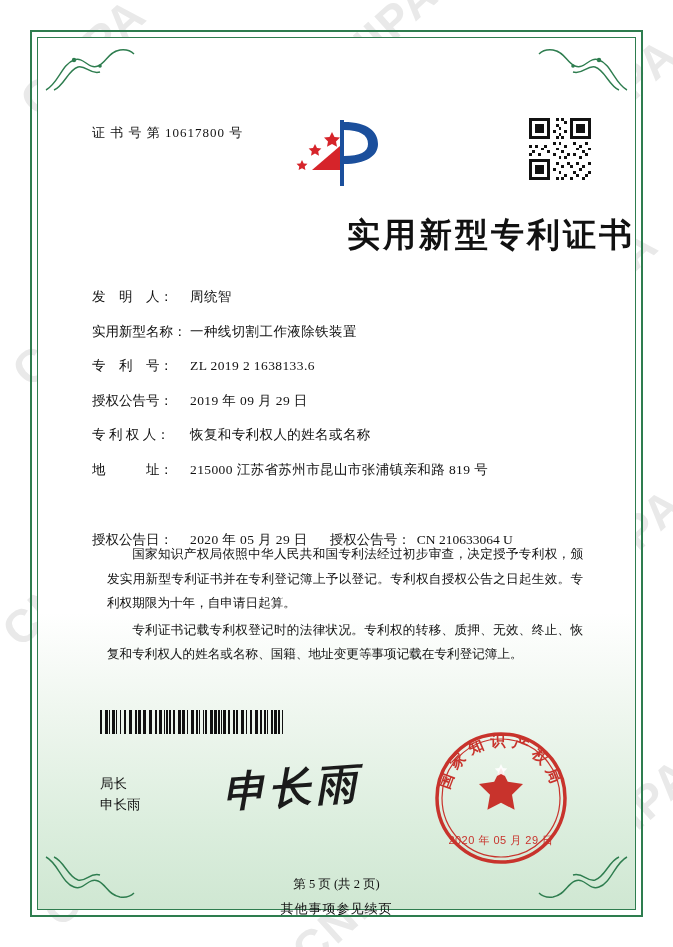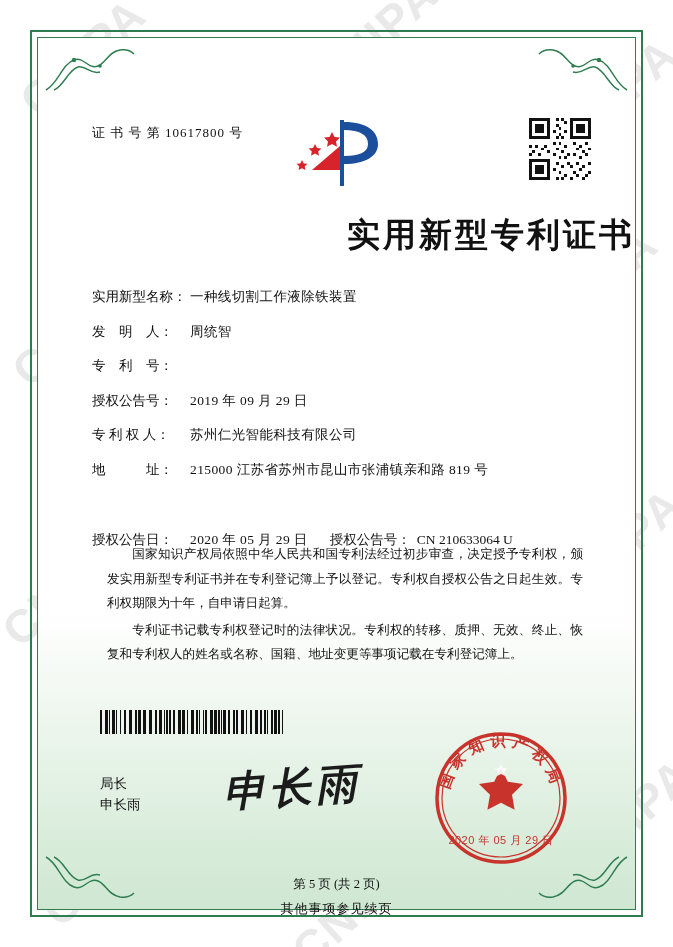--- a/index.html
+++ b/index.html
@@ -302,37 +302,38 @@
         <path d="M8 8h1v1H8zM10 8h1v1h-1zM12 9h1v1h-1zM9 10h1v1H9zM11 11h1v1h-1zM13 12h1v1h-1zM8 12h1v1H8zM10 13h1v1h-1zM12 13h1v1h-1z"></path>
         <path d="M15 8h1v1h-1zM17 9h1v1h-1zM19 8h1v1h-1zM16 10h1v1h-1zM18 11h1v1h-1zM20 10h1v1h-1zM15 12h1v1h-1zM17 13h1v1h-1zM19 12h1v1h-1z"></path>
         <path d="M9 15h1v1H9zM11 16h1v1h-1zM13 15h1v1h-1zM8 17h1v1H8zM10 18h1v1h-1zM12 19h1v1h-1zM9 20h1v1H9zM11 20h1v1h-1zM14 16h1v1h-1zM16 15h1v1h-1zM18 16h1v1h-1zM20 15h1v1h-1zM15 18h1v1h-1zM17 17h1v1h-1zM19 19h1v1h-1zM14 20h1v1h-1zM16 19h1v1h-1zM18 20h1v1h-1zM20 18h1v1h-1z"></path>
       </g>
     </svg>
 
     <div class="title">实用新型专利证书</div>
 
     <div class="fields">
       <div class="row">
+        <span class="lbl">发　明　人：</span>
+        <span class="val">周统智</span>
+      </div>
+      <div class="row">
         <span class="lbl">实用新型名称：</span>
         <span class="val">一种线切割工作液除铁装置</span>
       </div>
       <div class="row">
-        <span class="lbl">发　明　人：</span>
-        <span class="val">周统智</span>
-      </div>
-      <div class="row">
         <span class="lbl">专　利　号：</span>
+        <span class="val">ZL 2019 2 1638133.6</span>
       </div>
       <div class="row">
         <span class="lbl">授权公告号：</span>
         <span class="val">2019 年 09 月 29 日</span>
       </div>
       <div class="row">
         <span class="lbl">专 利 权 人：</span>
-        <span class="val">苏州仁光智能科技有限公司</span>
+        <span class="val">恢复和专利权人的姓名或名称</span>
       </div>
       <div class="row">
         <span class="lbl">地　　　址：</span>
         <span class="val">215000 江苏省苏州市昆山市张浦镇亲和路 819 号</span>
       </div>
       <div class="row">
         <span class="lbl">授权公告日：</span>
         <span class="val" style="flex:0 0 auto;">2020 年 05 月 29 日</span>
         <span class="lbl2">授权公告号：</span>
         <span class="val2">CN 210633064 U</span>

